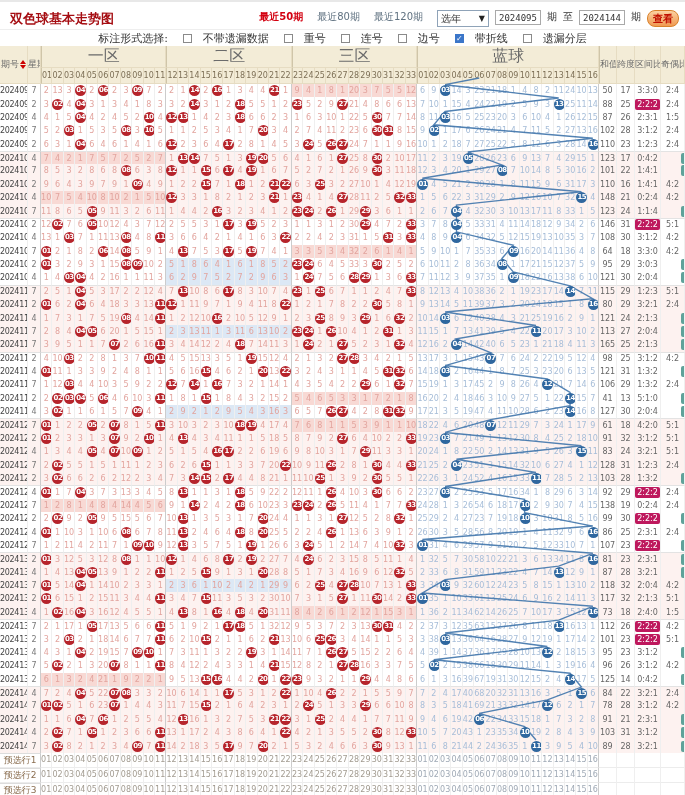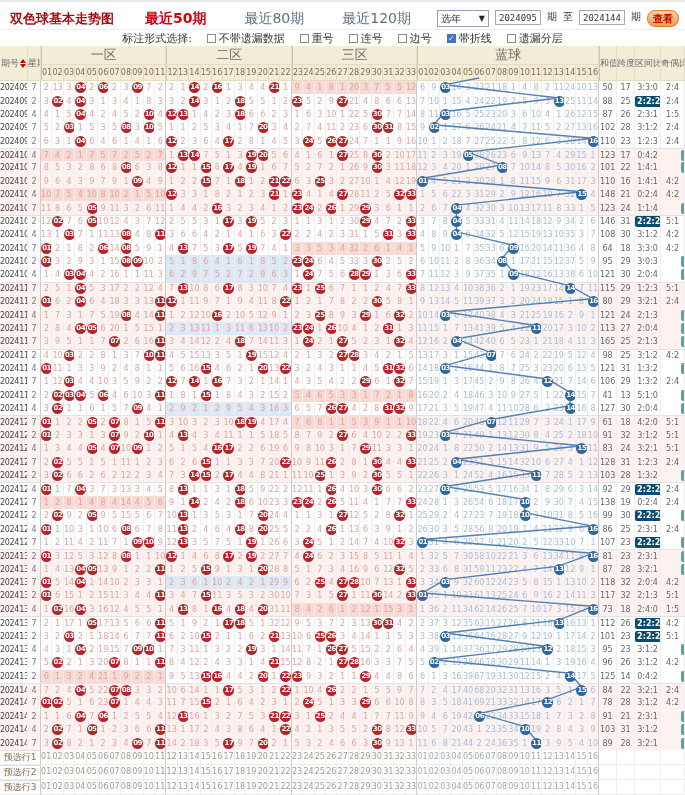--- a/index.html
+++ b/index.html
@@ -8,58 +8,58 @@
     --tintp:#f8d9d4; --tintb:#dce8f5;
     --omblue:#a6bdd8; --bluec:#2f679f; --lineblue:#3f74ab;
     --grid:#efefef; --zonediv:#cccccc; --txt:#555;
   }
   html,body{margin:0;padding:0;background:#fff;}
   body{font-family:"DejaVu Sans","Liberation Sans",sans-serif;}
   #page{width:685px;height:795px;overflow:hidden;background:#fff;border-top:2px solid #e8e8e8;box-sizing:border-box;position:relative;}
   
   #topbar{height:28px;display:flex;align-items:flex-start;padding:8px 6px;box-sizing:border-box;border-bottom:1px solid #eee;gap:6px;}
   #page-title{color:#a50d12;font-weight:bold;font-size:13px;margin-right:auto;padding-left:4px;white-space:nowrap;}
-  .lk{font-size:14px;text-decoration:none;margin:0 16px;white-space:nowrap;}
+  .lk{font-size:10px;text-decoration:none;margin:0 4px;white-space:nowrap;}
   .lk.hot{color:#d30010;font-weight:bold;}
   .lk.cool{color:#5f7180;}
   #year-select{display:inline-flex;align-items:center;justify-content:space-between;width:52px;height:17px;border:1px solid #8fa3b8;background:#fff;font-size:10px;color:#333;padding:0 3px;box-sizing:border-box;margin-left:4px;}
   #year-select .arr{font-size:8px;color:#222;}
   .pinput{width:46px;height:15px;border:1px solid #a9a9a9;font-size:9px;text-align:center;color:#333;padding:0;box-sizing:border-box;font-family:"DejaVu Sans Mono","Liberation Mono",monospace;}
   .plabel{font-size:10px;color:#333;}
   #go-btn{height:17px;padding:0 5px;background:linear-gradient(#fbd2a2,#f09a52);border:1px solid #d9822b;border-radius:8px;color:#c00f00;font-weight:bold;font-size:10px;line-height:15px;cursor:pointer;}
   
   #ctrlrow{height:16px;display:flex;align-items:center;justify-content:center;gap:15px;font-size:11px;color:#333;}
-  .ckitem{display:inline-flex;align-items:center;gap:3px;cursor:pointer;}
+  .ckitem{display:inline-flex;align-items:center;gap:11px;cursor:pointer;}
   .ckbox{width:9px;height:9px;border:1px solid #8a8a8a;background:#fff;display:inline-block;box-sizing:border-box;font-size:8px;line-height:8px;color:#fff;text-align:center;}
   .ckbox.on{background:#3b76c9;border-color:#3b76c9;}
   
   #chart-area{position:relative;}
   table{table-layout:fixed;width:685px;border-collapse:separate;border-spacing:0;}
   th,td{padding:0;margin:0;box-sizing:border-box;overflow:hidden;white-space:nowrap;font-weight:normal;}
   thead th{background:var(--tan);color:#6b6b6b;font-size:9px;height:16px;border-right:1px solid var(--tanline);border-bottom:1px solid var(--tanline);}
   thead th.num{font-size:8px;color:#7d6f55;}
-  thead th.zone{font-size:13px;}
+  thead th.zone{font-size:16px;}
   thead th.zstart{border-left:1px solid var(--tandark);}
   tbody td{height:13.38px;font-size:8px;text-align:center;border-right:1px solid var(--grid);color:var(--txt);}
   tr.gsep td{border-top:1px solid #e3e3e3;}
   tr.band td{background:var(--bandpink);}
   td.pc{font-size:8px;color:#444;letter-spacing:-0.3px;}
   td.wc{color:#777;border-right:1px solid var(--zonediv);}
   td.zend{border-right:1px solid var(--zonediv);}
   td.rn{color:var(--omred);}
   td.bn{color:var(--omblue);}
   td.tp{background:var(--tintp) !important;}
   td.tb{background:var(--tintb) !important;}
   .rc,.bc{display:inline-block;width:11px;height:11px;line-height:11px;border-radius:50%;color:#fff;font-size:7px;font-weight:bold;text-align:center;position:relative;z-index:2;letter-spacing:-0.5px;}
   .rc{background:var(--redc);}
   .bc{background:var(--bluec);}
   td.sv,td.kv{font-size:8px;color:#666;}
   td.zv,td.ov{font-size:8px;color:#666;}
   .badge{display:inline-block;min-width:20px;padding:1px 2px;border-radius:2px;color:#fff;font-size:8px;line-height:9px;}
-  .zr-hot{background:#0c4a6e;font-weight:bold;}
+  .zr-hot{background:#be185d;}
   .oe-hot{background:#5fa29a;margin-left:20px;}
   
   tr.presel td{height:14px;background:#fff;}
   td.flabel{background:#f0efec;color:#8a6d4f;font-size:9px;border-right:1px solid var(--zonediv);border-top:1px solid #ddd;border-bottom:1px solid #e5e5e5;}
   tr.presel td{border-bottom:1px solid #ececec;}
   td.fr{color:#a29b90;font-size:8px;cursor:pointer;}
   td.fb{color:#9fa9b5;font-size:8px;cursor:pointer;}
   tr.bhead td{height:14px;background:var(--tan);border-right:1px solid var(--tanline);font-size:8px;}
   tr.bhead td.hbr{color:#a1553f;}
   tr.bhead td.hbb{color:#77787c;}

